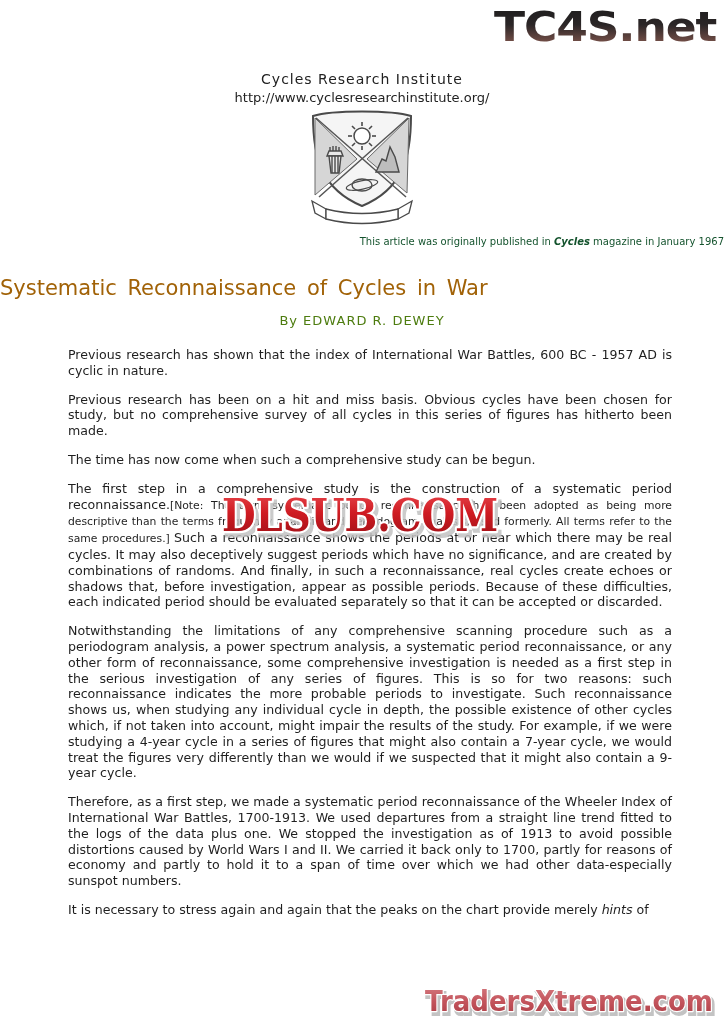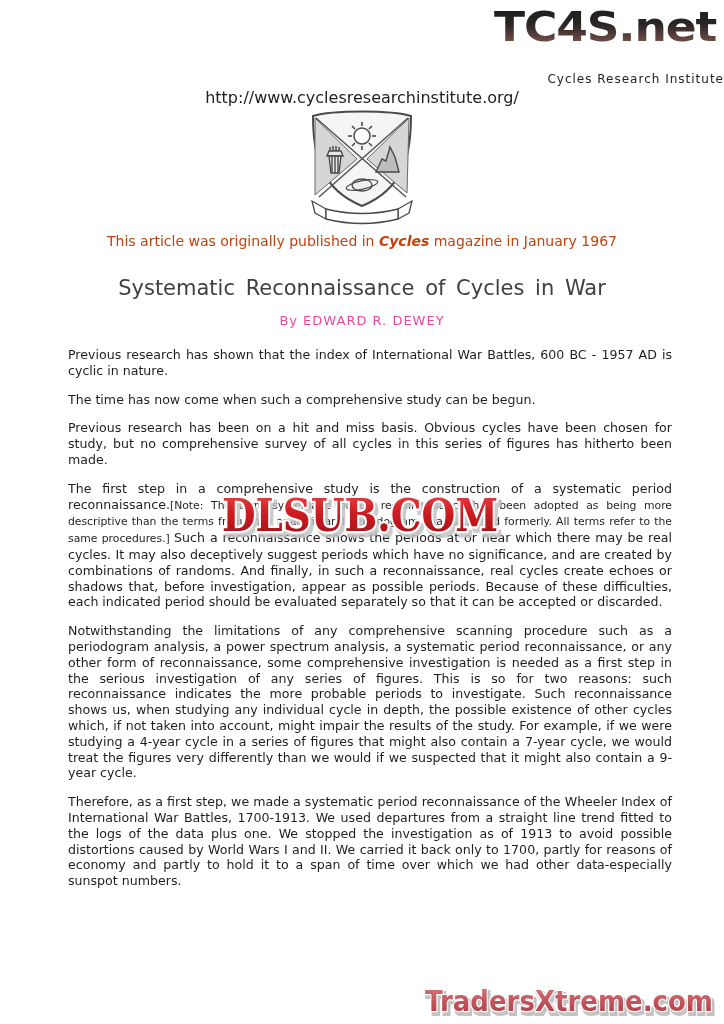--- a/index.html
+++ b/index.html
@@ -12,37 +12,37 @@
     color: #1f1f1f;
     overflow: hidden;
   }
   .page { position: relative; width: 724px; height: 720px; }
 
   
   .top-logo { position: absolute; top: 2px; right: 4px; }
 
   
   .head-block { text-align: center; padding-top: 68px; }
-  .institute-name { font-size: 12px; letter-spacing: 1px; line-height: 22px; color: #222; text-align: right; }
-  .institute-url  { font-size: 16px; line-height: 16px; color: #222; }
+  .institute-name { font-size: 14px; letter-spacing: 1px; line-height: 22px; color: #222; }
+  .institute-url  { font-size: 13px; line-height: 16px; color: #222; }
 
   .crest-wrap { text-align: center; margin-top: 3px; height: 116px; }
 
-  .intro-note { text-align: center; font-size: 14px; line-height: 17px; margin-top: 8px; color: #c2410c; }
+  .intro-note { text-align: right; font-size: 10px; line-height: 17px; margin-top: 8px; color: #14532d; }
   .intro-note .mag { font-weight: bold; font-style: italic; }
 
   .article-title {
-    text-align: center;
+    text-align: left;
     font-size: 21px;
     font-weight: normal;
     word-spacing: 4px;
     margin-top: 26px;
-    color: #404040;
+    color: #a16207;
   }
-  .byline { text-align: center; font-size: 13px; letter-spacing: 1px; margin-top: 13px; color: #ec4899; }
+  .byline { text-align: center; font-size: 13px; letter-spacing: 1px; margin-top: 13px; color: #4d7c0f; }
 
   
   .content {
     margin: 19px 52px 0 68px;
     font-size: 12.6px;
     line-height: 15.8px;
     text-align: justify;
     color: #1f1f1f;
   }
   .content p { margin-bottom: 13px; }
@@ -140,25 +140,26 @@
 
   <div class="intro-note">
     <span>This article was originally published in </span><span class="mag">Cycles</span><span> magazine in January 1967</span><br>
   </div>
 
   <h1 class="article-title">Systematic Reconnaissance of Cycles in War</h1>
   <div class="byline">By EDWARD R. DEWEY</div>
 
   <div class="content">
     <p>Previous research has shown that the index of International War Battles, 600 BC - 1957 AD is cyclic in nature.</p>
+    <p>Previous research has been on a hit and miss basis. Obvious cycles have been chosen for study, but no comprehensive survey of all cycles in this series of figures has hitherto been made.</p>
     <p>The time has now come when such a comprehensive study can be begun.</p>
-    <p>Previous research has been on a hit and miss basis. Obvious cycles have been chosen for study, but no comprehensive survey of all cycles in this series of figures has hitherto been made.</p>
     <p><span>The first step in a comprehensive study is the construction of a systematic period reconnaissance.</span><span class="footnote">[Note: The term systematic period reconnaissance has been adopted as being more descriptive than the terms frequency analysis and periodogram analysis, used formerly. All terms refer to the same procedures.] </span><span>Such a reconnaissance shows the periods at or near which there may be real cycles. It may also deceptively suggest periods which have no significance, and are created by combinations of randoms. And finally, in such a reconnaissance, real cycles create echoes or shadows that, before investigation, appear as possible periods. Because of these difficulties, each indicated period should be evaluated separately so that it can be accepted or discarded.</span></p>
     <p>Notwithstanding the limitations of any comprehensive scanning procedure such as a periodogram analysis, a power spectrum analysis, a systematic period reconnaissance, or any other form of reconnaissance, some comprehensive investigation is needed as a first step in the serious investigation of any series of figures. This is so for two reasons: such reconnaissance indicates the more probable periods to investigate. Such reconnaissance shows us, when studying any individual cycle in depth, the possible existence of other cycles which, if not taken into account, might impair the results of the study. For example, if we were studying a 4-year cycle in a series of figures that might also contain a 7-year cycle, we would treat the figures very differently than we would if we suspected that it might also contain a 9-year cycle.</p>
     <p>Therefore, as a first step, we made a systematic period reconnaissance of the Wheeler Index of International War Battles, 1700-1913. We used departures from a straight line trend fitted to the logs of the data plus one. We stopped the investigation as of 1913 to avoid possible distortions caused by World Wars I and II. We carried it back only to 1700, partly for reasons of economy and partly to hold it to a span of time over which we had other data-especially sunspot numbers.</p>
+    <p><span>It is necessary to stress again and again that the peaks on the chart provide merely </span><span class="em-italic">hints</span><span> of</span></p>
   </div>
 
   <svg class="watermark" width="310" height="66" viewBox="0 0 310 66">
     <defs>
       <linearGradient id="wmgrad" x1="0" y1="0" x2="0" y2="1">
         <stop offset="0" stop-color="#e8474d"></stop>
         <stop offset="0.45" stop-color="#cf1b22"></stop>
         <stop offset="1" stop-color="#9c1016"></stop>
       </linearGradient>
     </defs>

